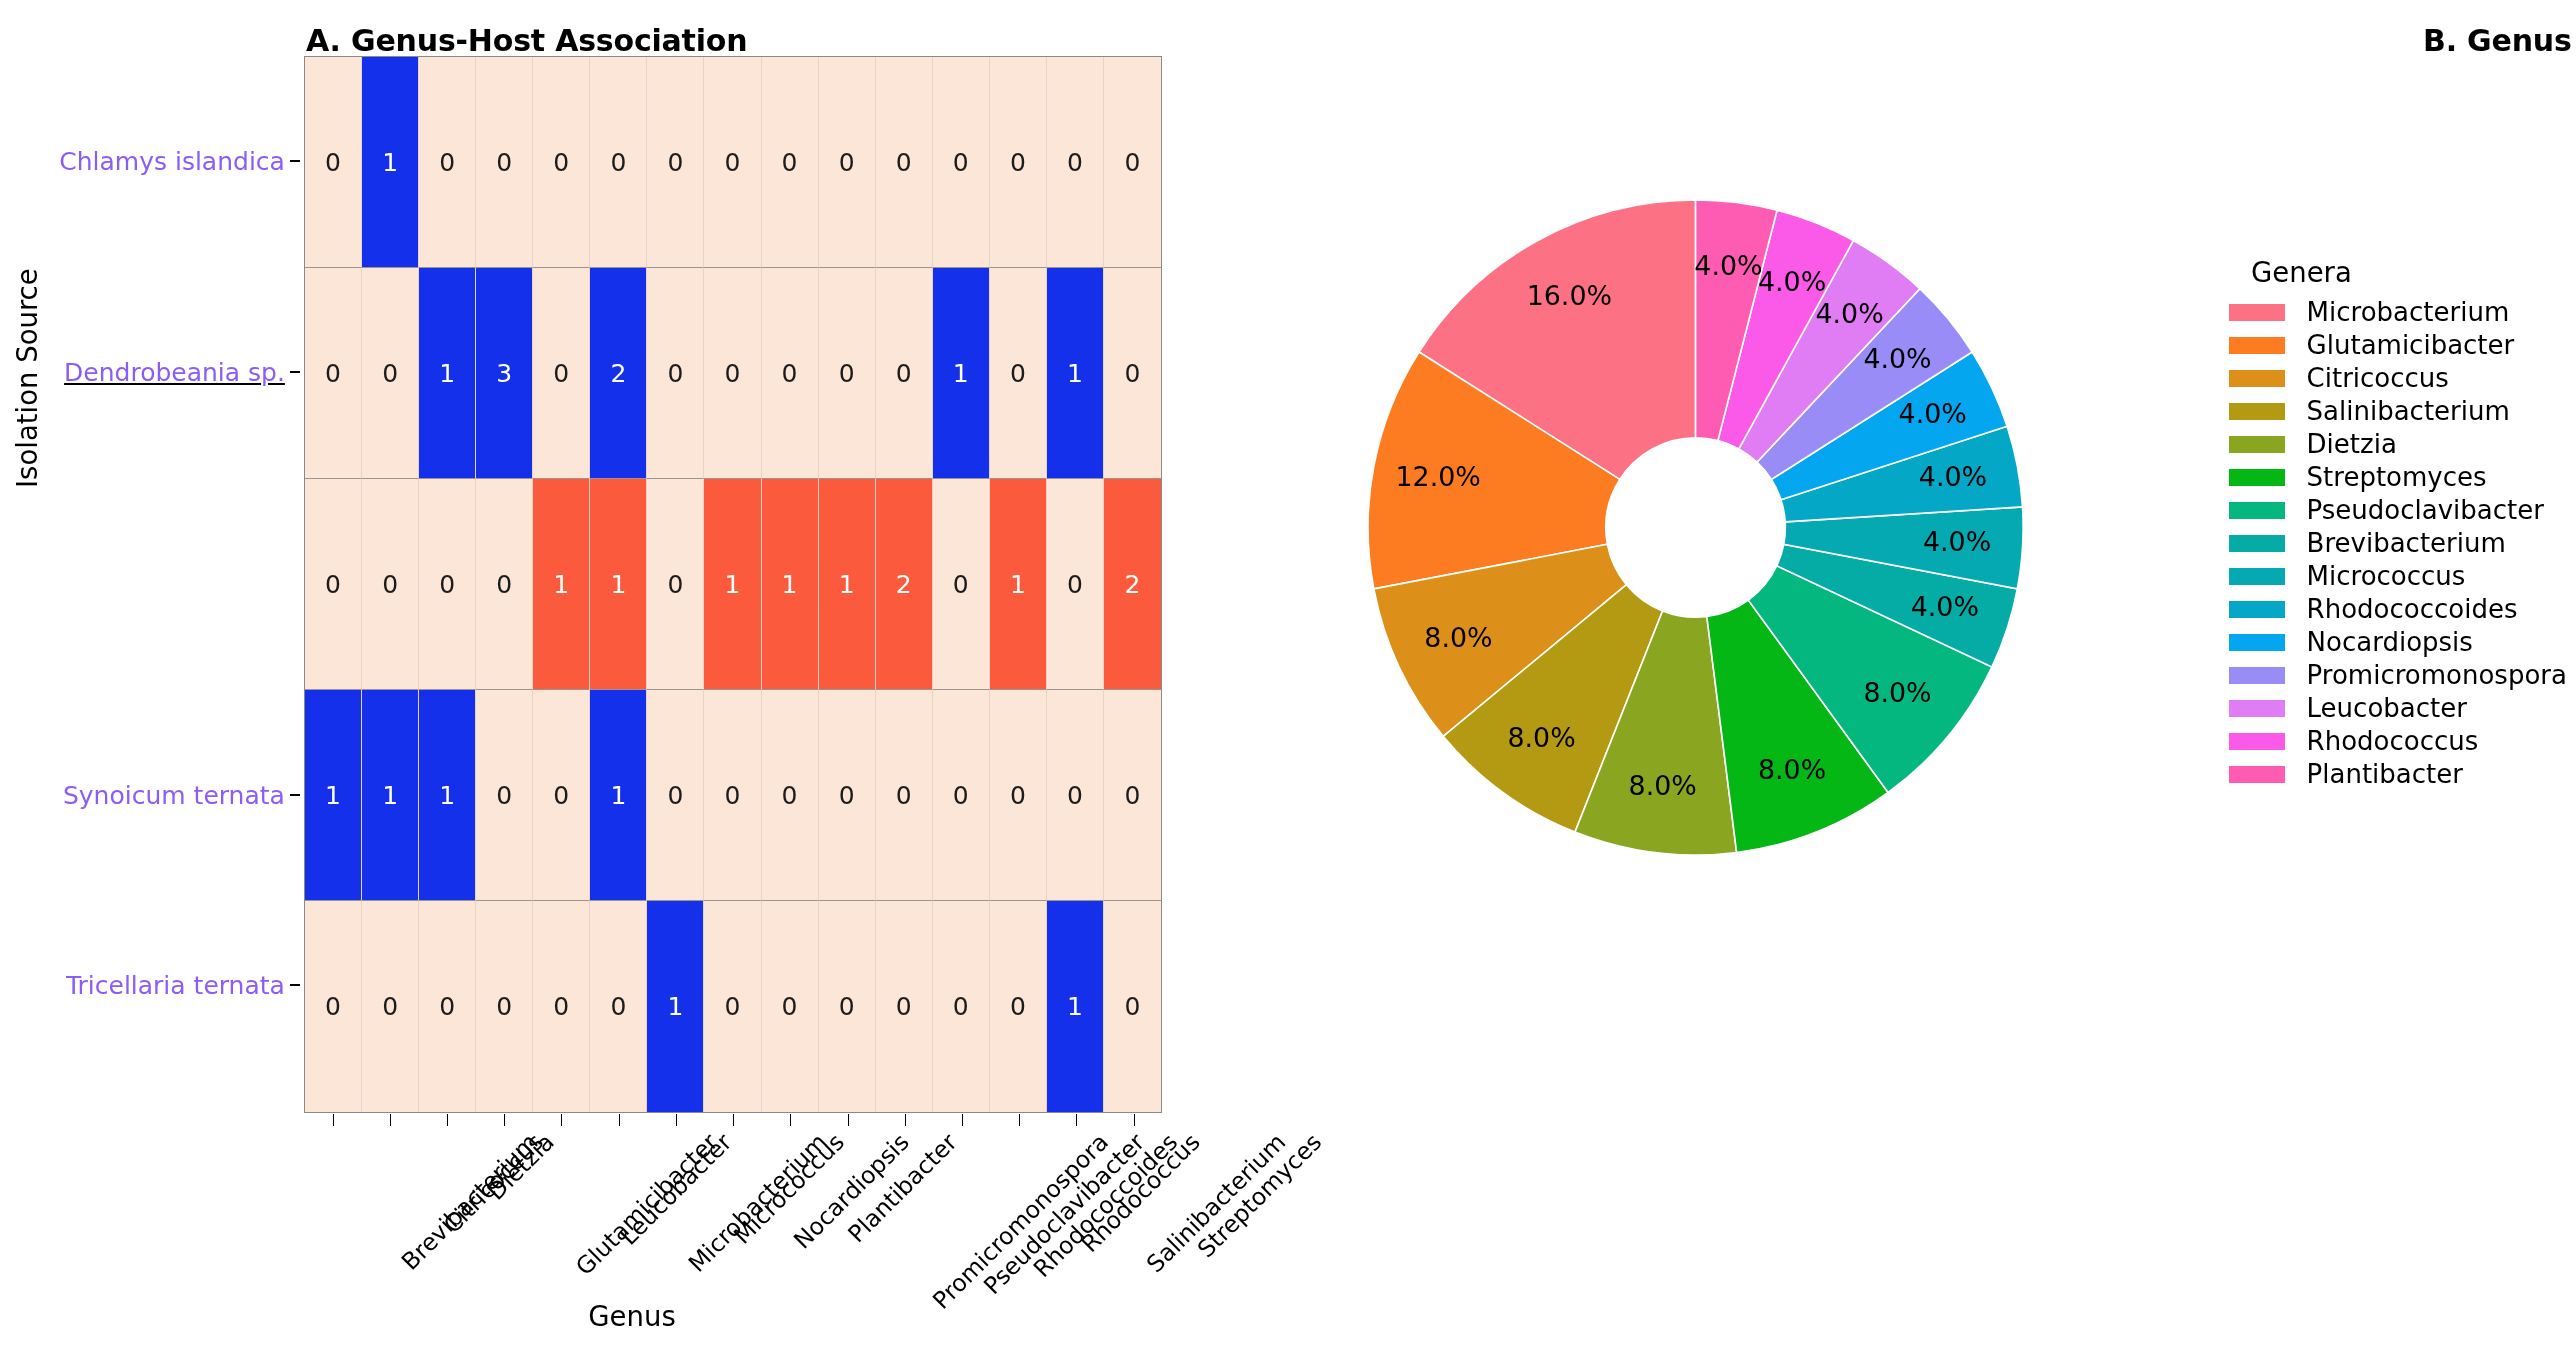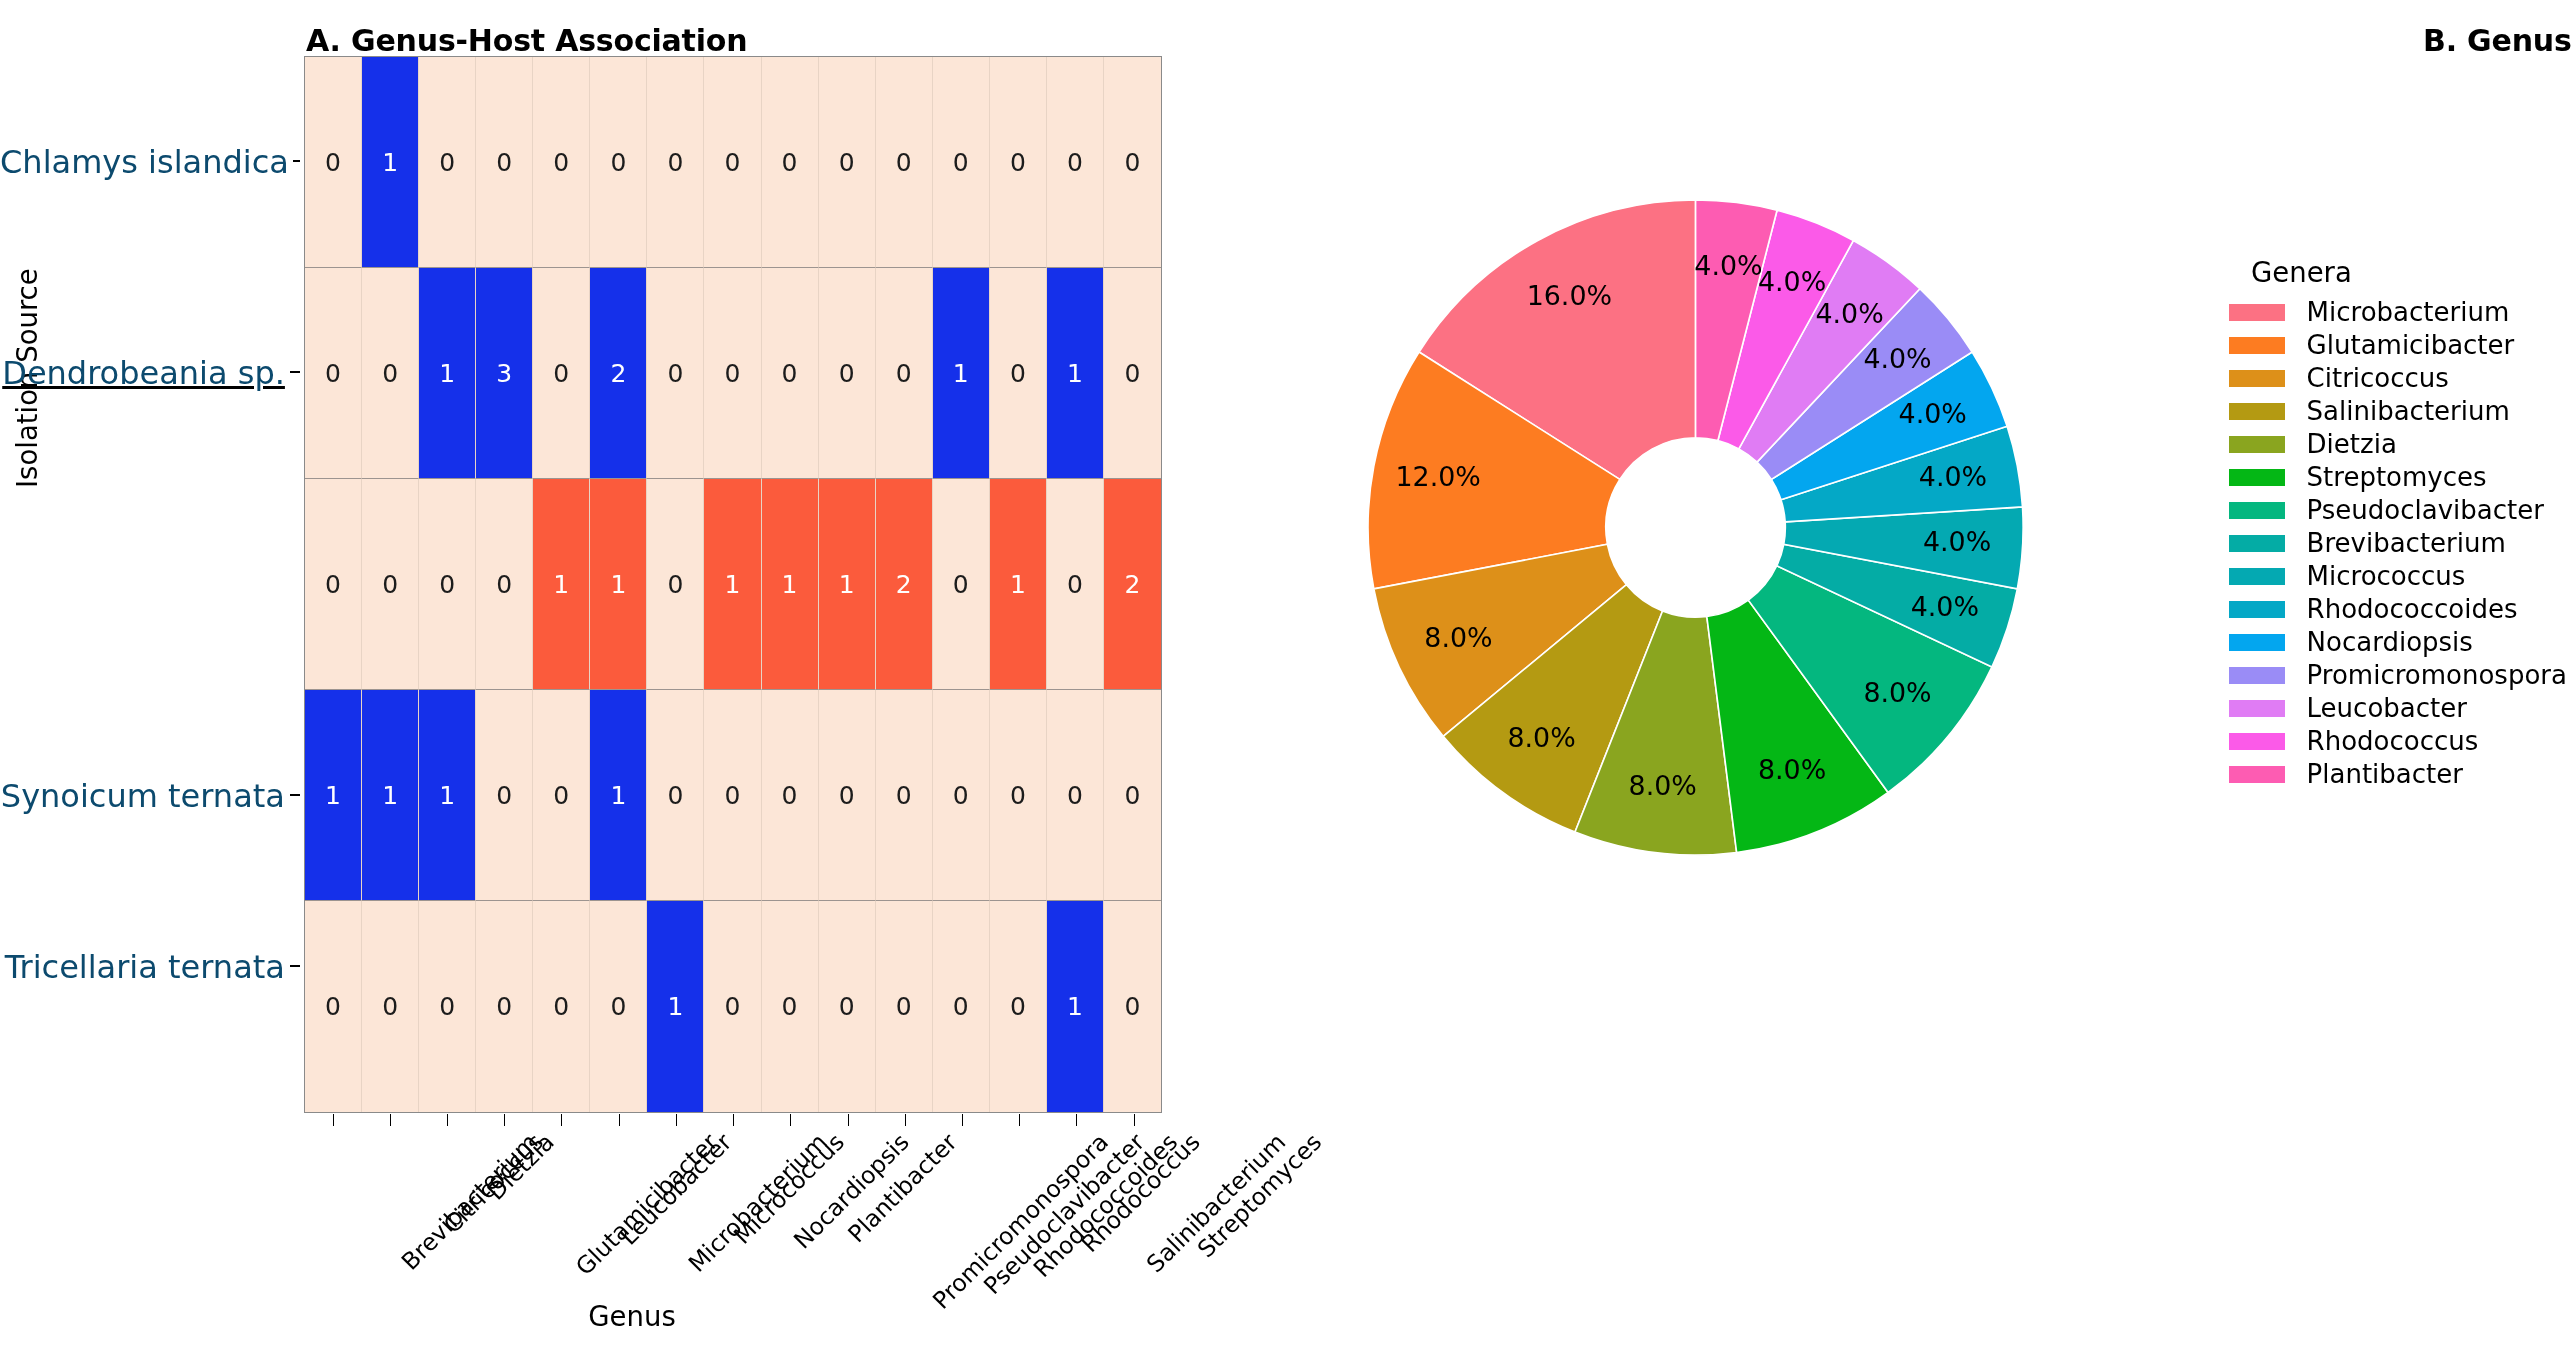--- a/index.html
+++ b/index.html
@@ -75,22 +75,22 @@
     right: 0;
     width: 100%;
     height: 211px;
     display: flex;
     align-items: center;
     justify-content: flex-end;
     padding-right: 0px;
     box-sizing: border-box;
   }
   #y-axis-labels .y-row span.txt {
-    font-size: 32px;
-    color: #0c4a6e;
+    font-size: 25px;
+    color: #8b5cf6;
     white-space: nowrap;
   }
   #y-axis-labels .y-row span.tick {
     display: inline-block;
     width: 10.5px;
     height: 1.3px;
     background: #000;
     margin-left: 4.6px;
     margin-bottom: 1.3px;
   }
@@ -222,21 +222,21 @@
         <span class="tick"></span>
       </div>
       <div class="y-row" style="top: 211px; text-decoration: underline;">
         <span class="txt">Dendrobeania sp.</span>
         <span class="tick"></span>
       </div>
       <div class="y-row" style="top: 634px;">
         <span class="txt">Synoicum ternata</span>
         <span class="tick"></span>
       </div>
-      <div class="y-row" style="top: 805px;">
+      <div class="y-row" style="top: 824px;">
         <span class="txt">Tricellaria ternata</span>
         <span class="tick"></span>
       </div>
     </div>
 
   <div id="heatmap-grid">
       <div class="hm-cell hm-v0">0</div>
       <div class="hm-cell hm-v1">1</div>
       <div class="hm-cell hm-v0">0</div>
       <div class="hm-cell hm-v0">0</div>

